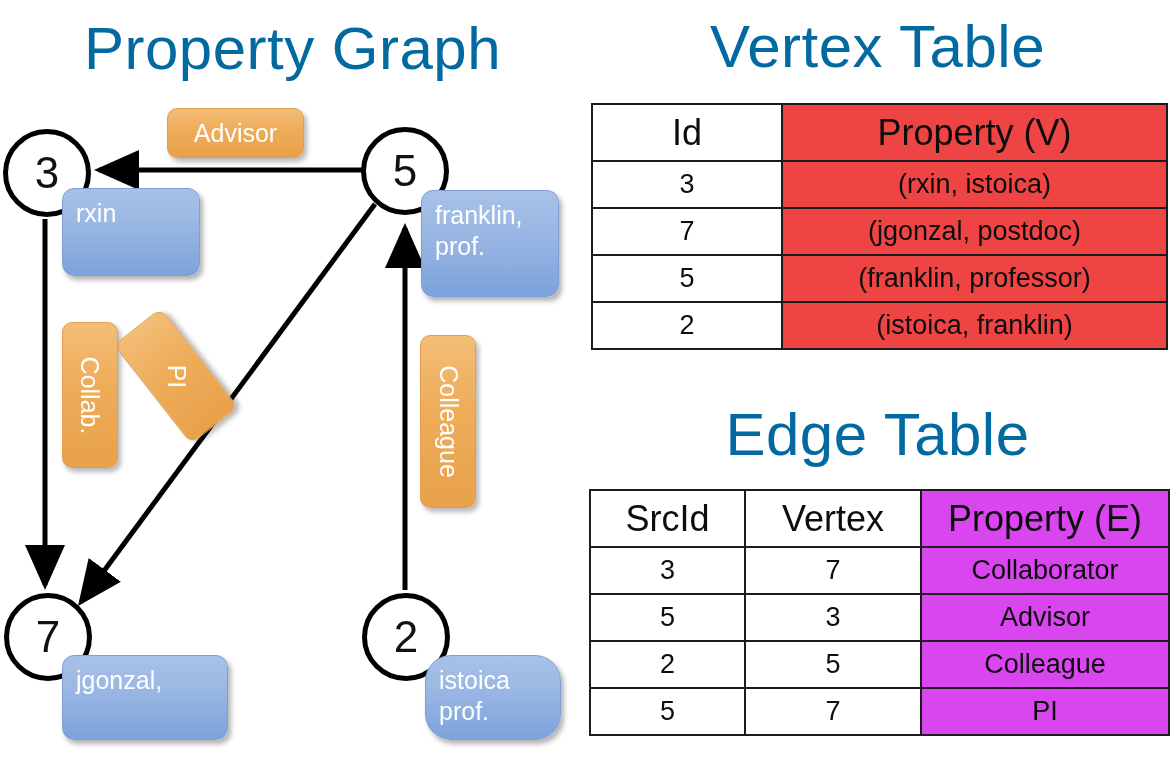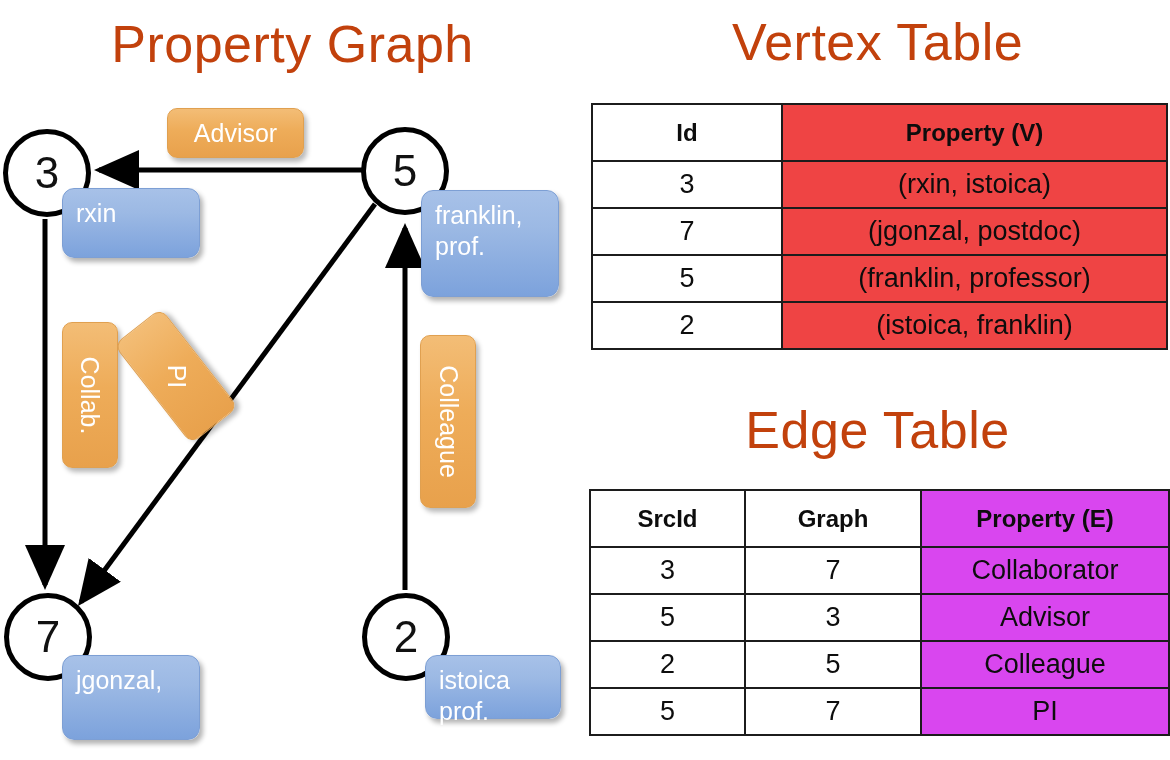--- a/index.html
+++ b/index.html
@@ -14,23 +14,23 @@
     overflow: hidden;
     font-family: "Liberation Sans", sans-serif;
     color: #000;
   }
 
   
   .title {
     position: absolute;
     font-family: "Liberation Sans", sans-serif;
     font-weight: 300;
-    font-size: 52px;
+    font-size: 60px;
     letter-spacing: 0.5px;
-    color: #c2410c;
+    color: #0369a1;
     white-space: nowrap;
     text-align: center;
   }
   #title-property-graph { left: 0px;   top: 14px;  width: 585px; }
   #title-vertex-table   { left: 585px; top: 12px;  width: 585px; }
   #title-edge-table     { left: 585px; top: 400px; width: 585px; }
 
   
   #graph-panel {
     position: absolute;
@@ -117,22 +117,22 @@
     border: 2px solid #1c1c1c;
     text-align: center;
     font-weight: 300;
     font-size: 27px;
     color: #0d0d0d;
     padding: 0;
     height: 45px;
     vertical-align: middle;
   }
   .data-table th {
-    font-weight: 700;
-    font-size: 24px;
+    font-weight: 400;
+    font-size: 36px;
     height: 55px;
   }
   .cell-blue { background: #ef4444; }
   .cell-peach { background: #d946ef; }
   .cell-white { background: #ffffff; }
 
   #vertex-table { left: 591px; top: 103px; width: 575px; }
   #edge-table   { left: 589px; top: 489px; width: 579px; }
 </style>
 </head>
@@ -158,31 +158,31 @@
     <line x1="375" y1="204" x2="81" y2="602" stroke="#000" stroke-width="5" marker-end="url(#arrowhead)"></line>
 
     <line x1="405" y1="590" x2="405" y2="228" stroke="#000" stroke-width="5" marker-end="url(#arrowhead)"></line>
   </svg>
 
   <div class="node-circle" style="left:3px;   top:129px;">3</div>
   <div class="node-circle" style="left:361px; top:127px;">5</div>
   <div class="node-circle" style="left:4px;   top:593px;">7</div>
   <div class="node-circle" style="left:362px; top:593px;">2</div>
 
-  <div class="prop-box" style="left:62px; top:188px; width:138px; height:70px;">
+  <div class="prop-box" style="left:62px; top:188px; width:138px; height:88px;">
     <div>rxin</div>
   </div>
   <div class="prop-box" style="left:421px; top:190px; width:138px; height:107px;">
     <div>franklin,</div>
     <div>prof.</div>
   </div>
-  <div class="prop-box" style="left:62px; top:655px; width:138px; height:85px;">
+  <div class="prop-box" style="left:62px; top:655px; width:166px; height:85px;">
     <div>jgonzal,</div>
   </div>
-  <div class="prop-box" style="left:425px; top:655px; width:136px; height:64px;">
+  <div class="prop-box" style="left:425px; top:655px; width:136px; height:85px;border-radius:26px;">
     <div>istoica</div>
     <div>prof.</div>
   </div>
 
   <div class="edge-label" style="left:167px; top:108px; width:137px; height:50px;">
     <span>Advisor</span>
   </div>
 
   <div class="edge-label vert" style="left:62px; top:322px; width:56px; height:146px;">
     <span>Collab.</span>
@@ -230,21 +230,21 @@
 
 <table class="data-table" id="edge-table">
   <colgroup>
       <col style="width:155px">
       <col style="width:176px">
       <col style="width:248px">
     </colgroup>
   <thead>
     <tr>
       <th class="cell-white">SrcId</th>
-      <th class="cell-white">Graph</th>
+      <th class="cell-white">Vertex</th>
       <th class="cell-peach">Property (E)</th>
     </tr>
   </thead>
   <tbody>
     <tr>
       <td class="cell-white">3</td>
       <td class="cell-white">7</td>
       <td class="cell-peach">Collaborator</td>
     </tr>
     <tr>

